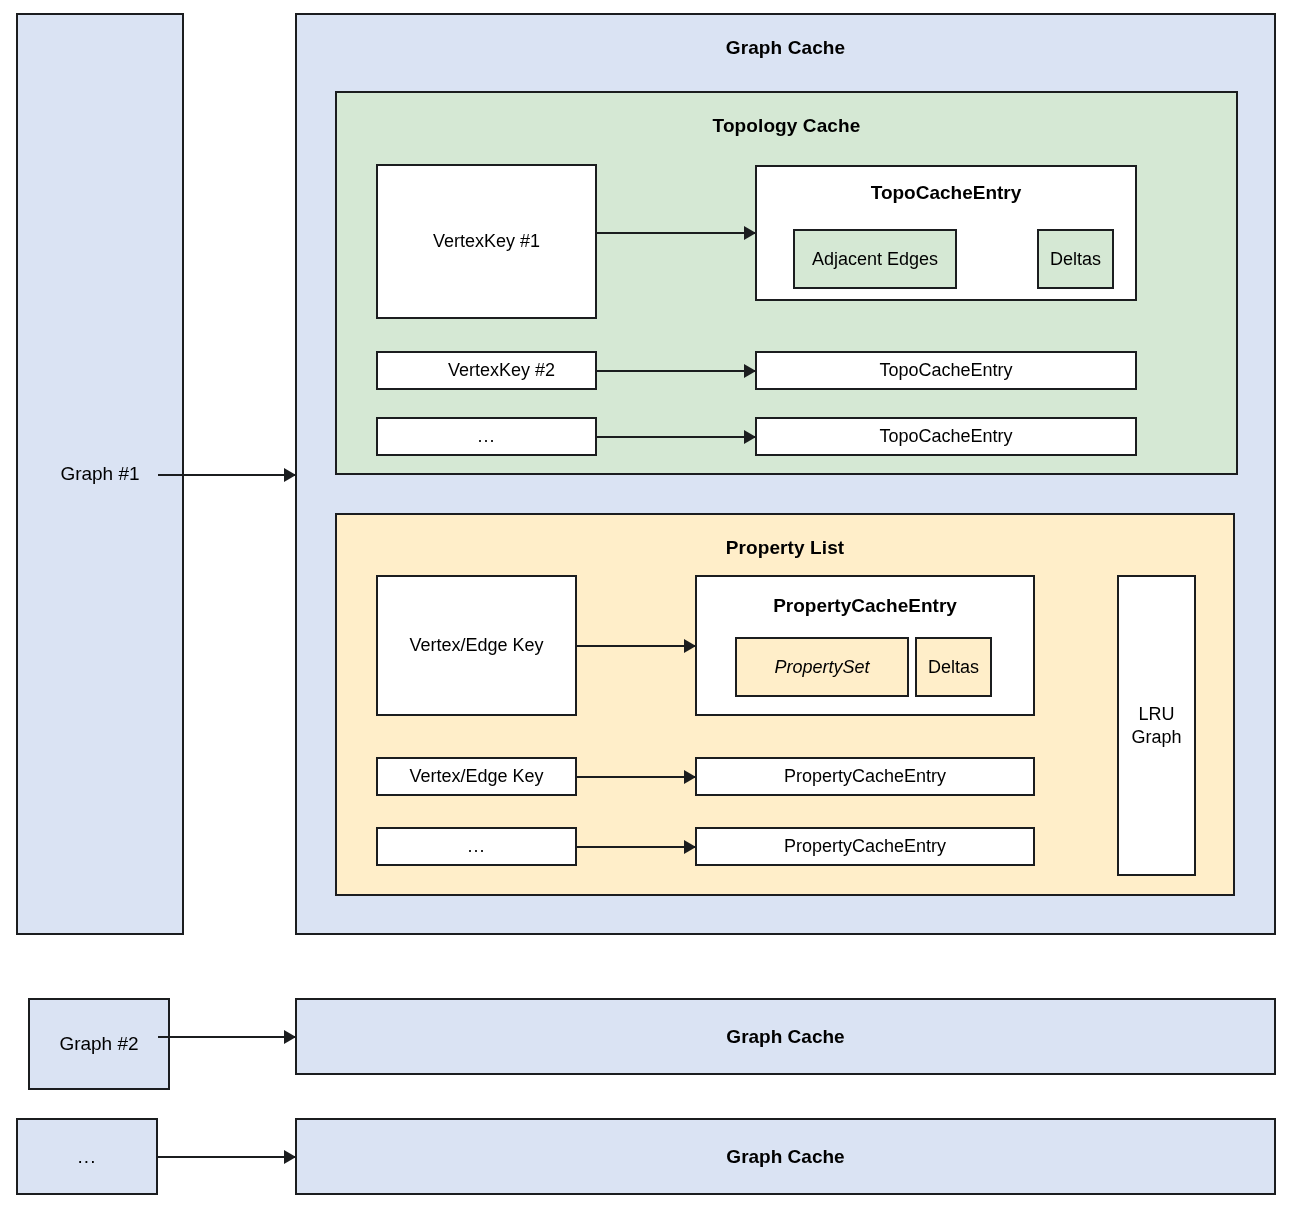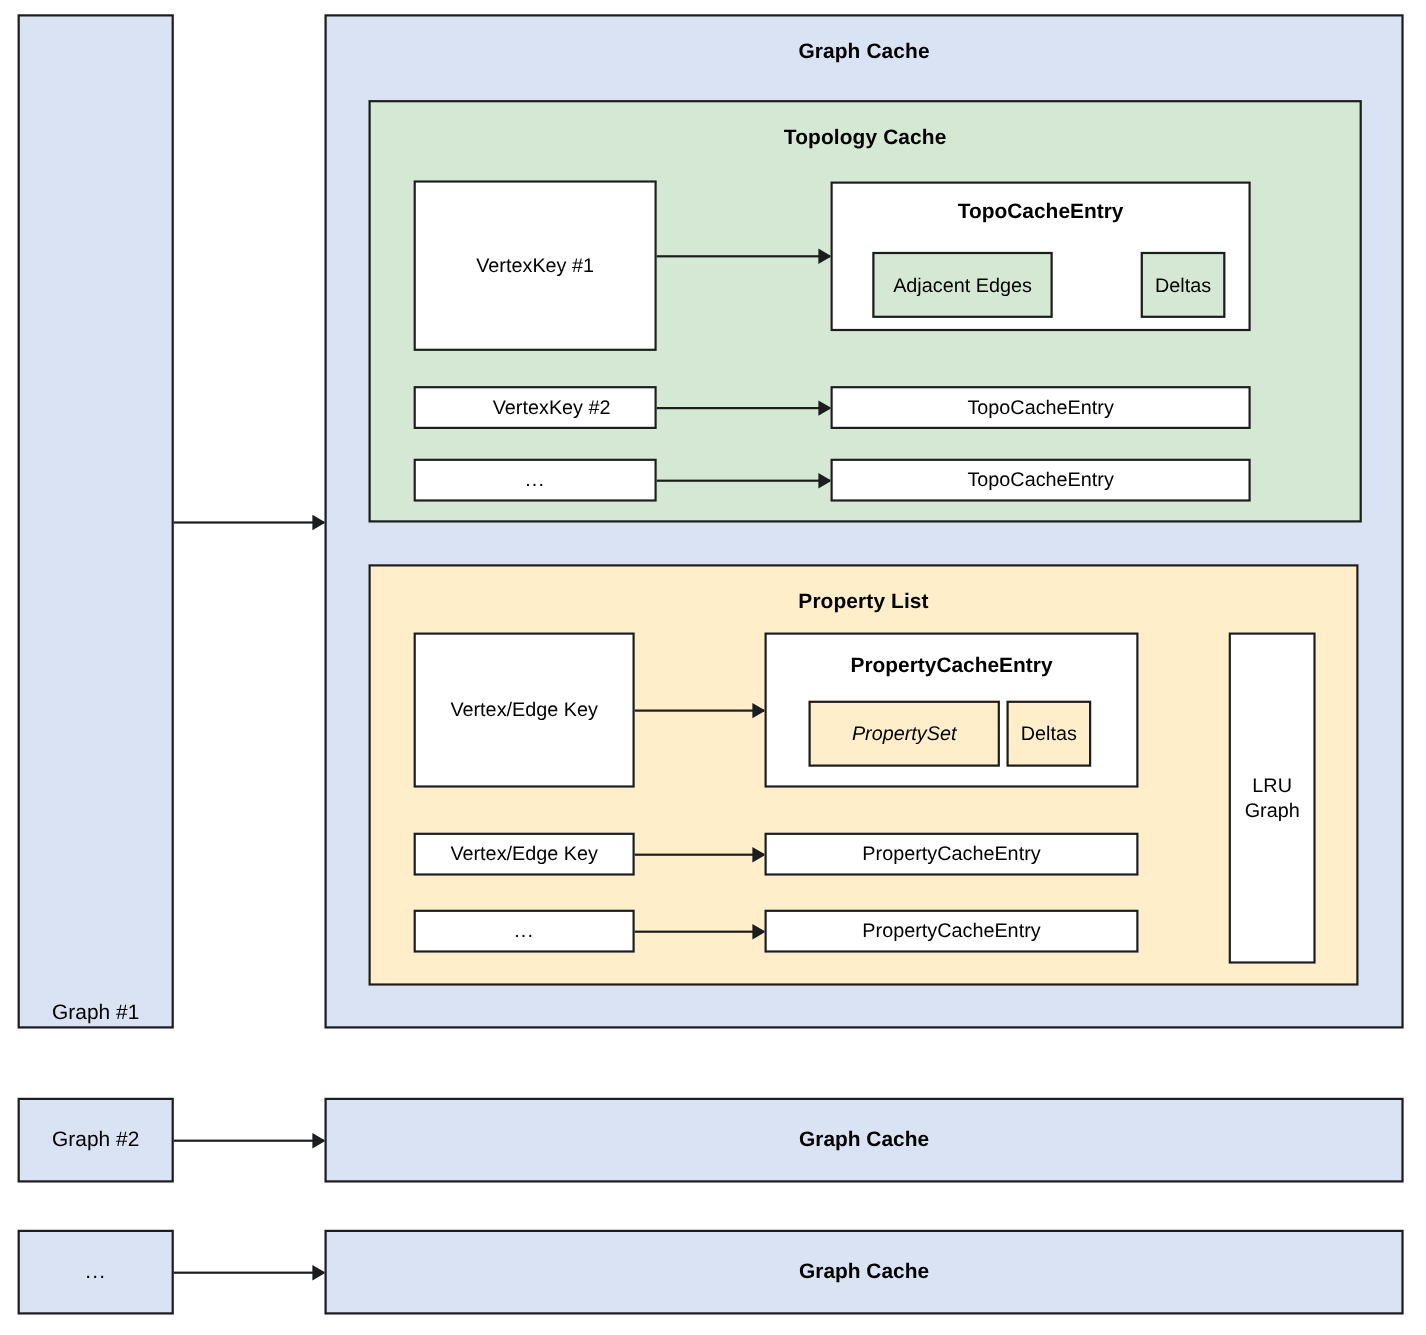--- a/index.html
+++ b/index.html
@@ -76,21 +76,21 @@
     border-top: 7px solid transparent;
     border-bottom: 7px solid transparent;
   }
   .ellipsis { letter-spacing: 1px; }
 </style>
 </head>
 <body>
 
 <div id="canvas">
 
-  <div class="box blue" style="left:16px; top:13px; width:142px; height:922px; align-items:flex-end;">
+  <div class="box blue" style="left:16px; top:13px; width:168px; height:922px; align-items:center;">
     <span class="lbl-lg">Graph #1</span>
   </div>
 
   <div class="arrow" style="left:158px; top:474px; width:137px;"></div>
 
   <div class="box blue" style="left:295px; top:13px; width:981px; height:922px; display:block;">
     <div class="title" style="top:21px;">Graph Cache</div>
   </div>
 
   <div class="box green" style="left:335px; top:91px; width:903px; height:384px; display:block;">
@@ -161,21 +161,21 @@
   <div class="arrow" style="left:577px; top:846px; width:118px;"></div>
   <div class="box white" style="left:695px; top:827px; width:340px; height:39px;">
     <span class="lbl-md">PropertyCacheEntry</span>
   </div>
 
   <div class="box white stack" style="left:1117px; top:575px; width:79px; height:301px;">
     <span class="lbl-md">LRU</span>
     <span class="lbl-md">Graph</span>
   </div>
 
-  <div class="box blue" style="left:16px; top:998px; width:142px; height:77px;">
+  <div class="box blue" style="left:28px; top:998px; width:142px; height:92px;">
     <span class="lbl-lg">Graph #2</span>
   </div>
   <div class="arrow" style="left:158px; top:1036px; width:137px;"></div>
   <div class="box blue" style="left:295px; top:998px; width:981px; height:77px;">
     <span class="bold">Graph Cache</span>
   </div>
 
   <div class="box blue" style="left:16px; top:1118px; width:142px; height:77px;">
     <span class="lbl-lg ellipsis">...</span>
   </div>

